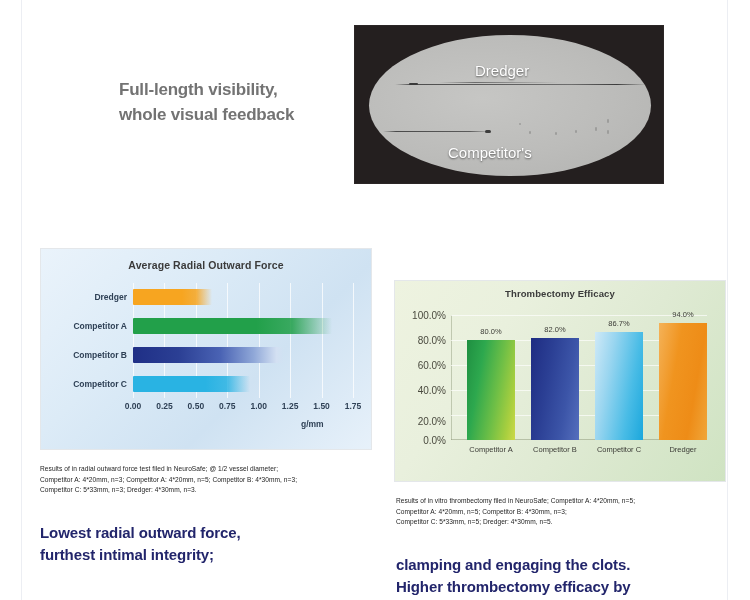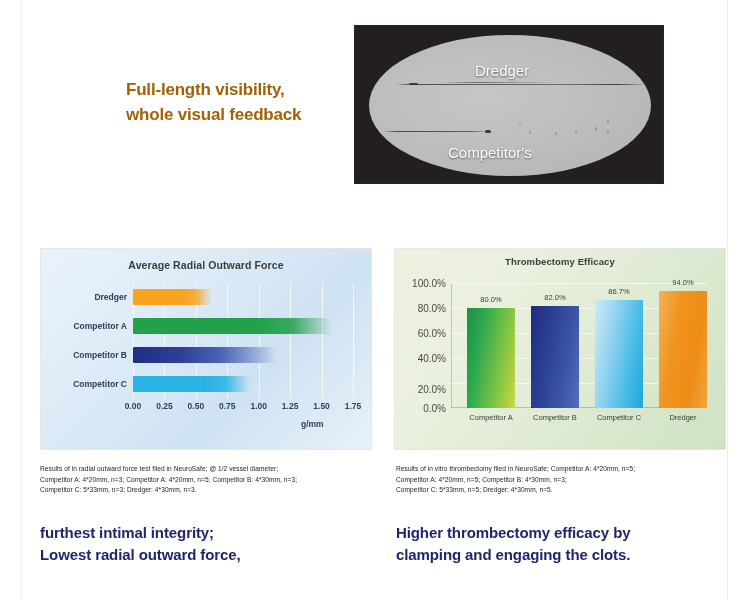--- a/index.html
+++ b/index.html
@@ -18,22 +18,22 @@
     border-right:1px solid #eceef3;
     box-sizing:border-box;
   }
 
   
   .hero{
     position:absolute; left:0; top:0; width:707px; height:210px;
   }
   .hero-headline{
     position:absolute;
-    left:104px; top:78px; width:230px;
-    color:#a16207;
+    left:97px; top:78px; width:230px;
+    color:#737373;
     font-size:17px; font-weight:bold; line-height:1.45;
     letter-spacing:-0.2px;
   }
   .hero-img{
     position:absolute;
     left:332px; top:25px; width:310px; height:159px;
     background:#241f1f;
     border:1px solid #2b2626;
     box-sizing:border-box;
     overflow:hidden;
@@ -75,21 +75,21 @@
     text-shadow:0 1px 2px rgba(0,0,0,.55);
     white-space:nowrap;
   }
   .hero-label.top{left:120px; top:36px;}
   .hero-label.bottom{left:93px; top:118px;}
 
   
   .charts{position:absolute;left:0;top:248px;width:707px;}
   .col{position:absolute;top:0;width:332px;}
   .col.left{left:18px;}
-  .col.right{left:372px;}
+  .col.right{left:372px;margin-top:32px;}
 
   .chart-card{
     position:relative;
     width:332px;height:202px;
     box-sizing:border-box;
     border:1px solid #e4e7ea;
     overflow:hidden;
   }
   .chart-card.blue{
     background:linear-gradient(135deg,#eaf3fb 0%,#dcebf7 35%,#cfe2f2 65%,#e7f1fa 100%);
@@ -238,22 +238,22 @@
         <div class="hunit">g/mm</div>
       </div>
 
       <div class="caption" style="left:0px;">
         <div>Results of in radial outward force test filed in NeuroSafe; @ 1/2 vessel diameter;</div>
         <div>Competitor A: 4*20mm, n=3; Competitor A: 4*20mm, n=5; Competitor B: 4*30mm, n=3;</div>
         <div>Competitor C: 5*33mm, n=3; Dredger: 4*30mm, n=3.</div>
       </div>
 
       <div class="kicker" style="left:0px;">
+        <div>Lowest radial outward force,</div>
         <div>furthest intimal integrity;</div>
-        <div>Lowest radial outward force,</div>
       </div>
 
     </div>
 
     <div class="col right">
 
       <div class="chart-card green">
         <div class="chart-title green-t">Thrombectomy Efficacy</div>
         <div class="vplot" id="vplot">
             <div class="vaxis"></div>
@@ -288,21 +288,21 @@
           </div>
       </div>
 
       <div class="caption" style="left:2px;">
         <div>Results of in vitro thrombectomy filed in NeuroSafe; Competitor A: 4*20mm, n=5;</div>
         <div>Competitor A: 4*20mm, n=5; Competitor B: 4*30mm, n=3;</div>
         <div>Competitor C: 5*33mm, n=5; Dredger: 4*30mm, n=5.</div>
       </div>
 
       <div class="kicker" style="left:2px;">
+        <div>clamping and engaging the clots.</div>
         <div>Higher thrombectomy efficacy by</div>
-        <div>clamping and engaging the clots.</div>
       </div>
 
     </div>
 
   </div>
 
 </div>
 
 </body></html>

